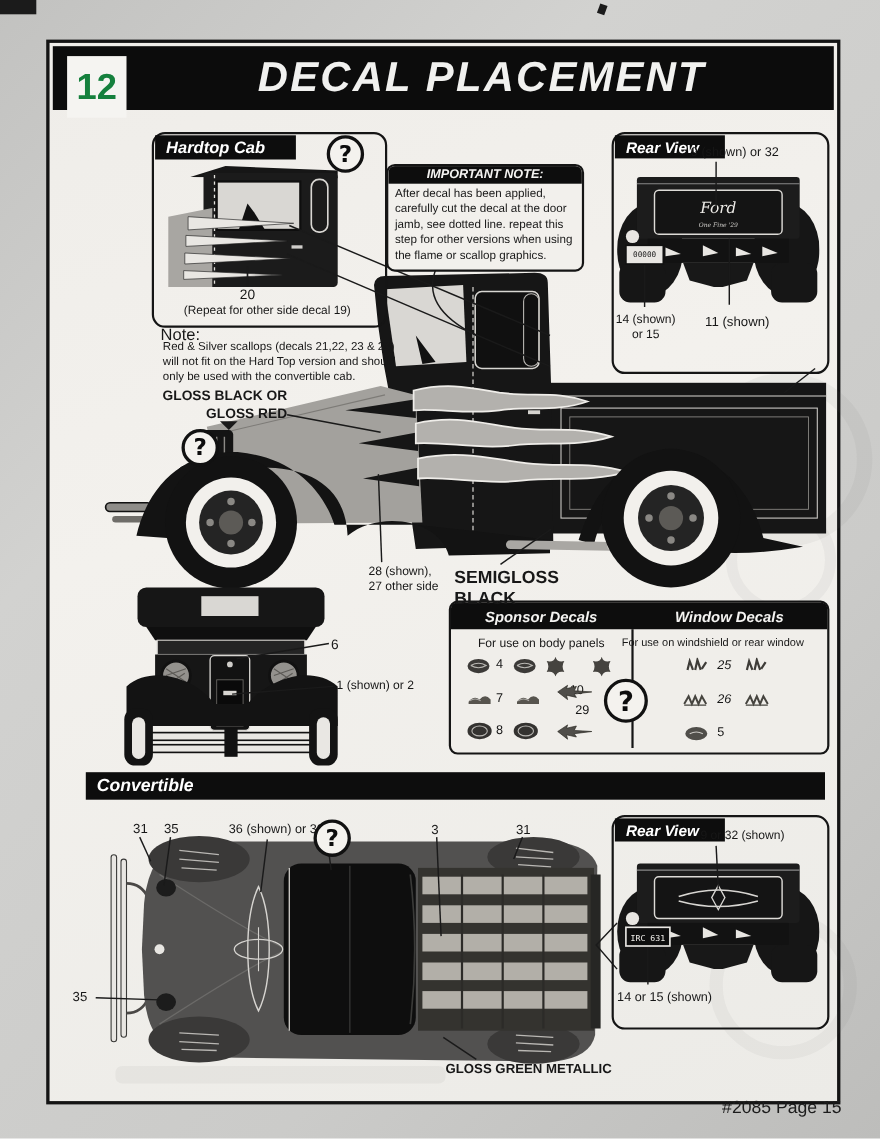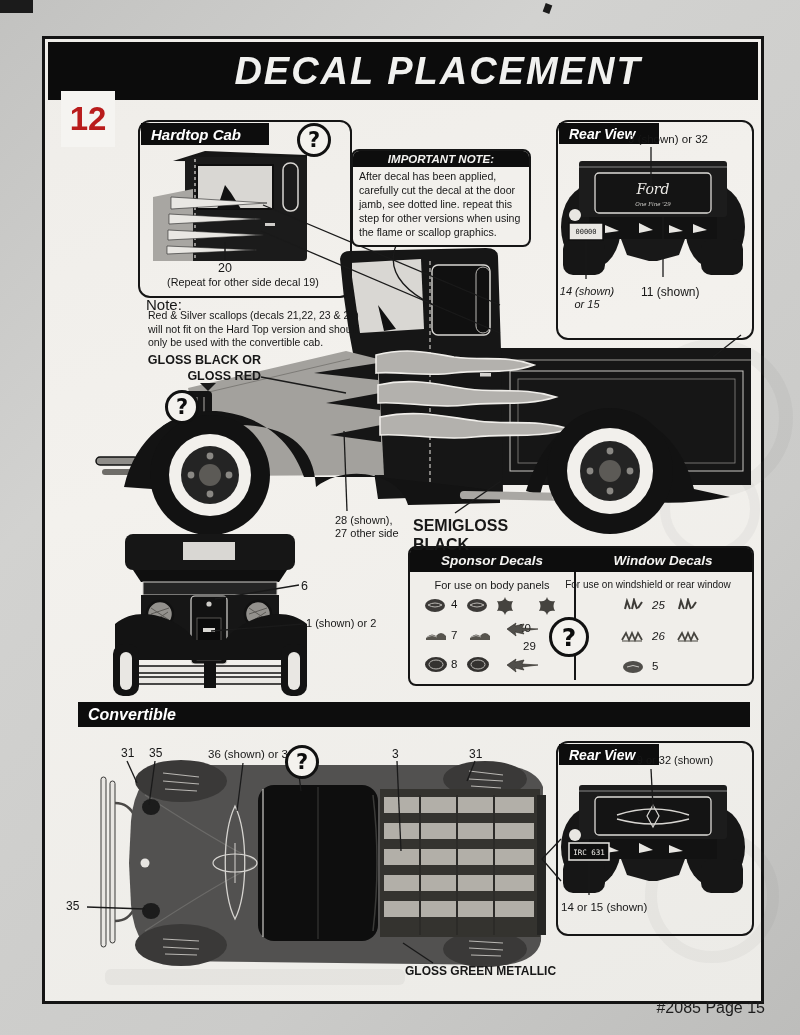--- a/index.html
+++ b/index.html
@@ -18,21 +18,21 @@
            font-weight:bold;display:flex;align-items:center;justify-content:center;z-index:5;
            font-family:"DejaVu Sans",sans-serif;}
   .lbl{position:absolute;z-index:5;line-height:1.2;}
   .pre{white-space:pre-line;}
   .ctr{text-align:center;}
   .rgt{text-align:right;}
   .b{font-weight:bold;}
   #titlebar{position:absolute;left:3px;top:3px;width:710px;height:58px;background:#0c0c0c;z-index:6;
             display:flex;align-items:center;justify-content:center;}
   #stepbox{position:absolute;left:13px;top:9px;width:54px;height:56px;background:#f5f4f1;
-           display:flex;align-items:center;justify-content:center;font-size:33px;font-weight:bold;color:#b91c1c;margin-top:40px;}
+           display:flex;align-items:center;justify-content:center;font-size:33px;font-weight:bold;color:#15803d;}
   #pagetitle{font-size:38px;font-style:italic;font-weight:bold;color:#f1f1ef;letter-spacing:2px;margin-left:70px;}
   #impnote{position:absolute;left:306px;top:110px;width:176px;height:94px;border:2px solid #151515;
            border-radius:8px;background:#f2f0ec;z-index:3;overflow:hidden;}
   #impnote .hd{background:#0d0d0d;color:#f4f3f1;font-style:italic;font-weight:bold;font-size:11.5px;
                text-align:center;padding:2px 0;}
   #impnote .bd{font-size:10.6px;padding:3px 6px;line-height:1.32;}
   #dtable{position:absolute;left:363px;top:507px;width:342px;height:136px;border:2px solid #151515;
           border-radius:8px;background:#f0eeea;z-index:3;overflow:visible;}
   #dtable .hd{position:absolute;left:0;top:0;width:100%;height:24px;background:#0d0d0d;border-radius:5px 5px 0 0;
               display:flex;color:#f4f3f1;font-style:italic;font-weight:bold;font-size:13.5px;}
@@ -119,21 +119,21 @@
     <polygon points="108,72 122,78 108,80" fill="#e8e6e2"></polygon>
     <polygon points="132,71 146,77 132,80" fill="#e8e6e2"></polygon>
     <path d="M60,86 L124,86 L118,102 L96,108 L88,108 L66,102 Z" fill="#181818"></path>
     <circle cx="14" cy="62" r="6" fill="#e8e6e2"></circle>
     <rect x="8" y="70" width="34" height="17" fill="#e9e7e3" stroke="#111" stroke-width="1.5"></rect>
     <text x="25" y="81" text-anchor="middle" font-family="DejaVu Sans Mono, monospace" font-size="7" fill="#222">00000</text>
     <line x1="25" y1="88" x2="25" y2="126" stroke="#1a1a1a" stroke-width="1.3"></line>
     <line x1="102" y1="64" x2="102" y2="124" stroke="#1a1a1a" stroke-width="1.3"></line>
   </svg>
 
-  <div class="lbl ctr pre" style="left:506px;top:246px;width:72px;font-size:11px;font-style:italic;">14 (shown)
+  <div class="lbl ctr pre" style="left:506px;top:246px;width:72px;font-size:11px;">14 (shown)
 or 15</div>
   <div class="lbl" style="left:596px;top:246px;width:90px;font-size:12px;">11 (shown)</div>
 
   <svg class="art" style="left:33px;top:204px;" width="690" height="300" viewBox="0 0 690 300">
 
     <rect x="420" y="105" width="253" height="137" fill="#161616"></rect>
     <line x1="420" y1="117" x2="673" y2="117" stroke="#9a9894" stroke-width="1.2"></line>
     <rect x="432" y="128" width="233" height="100" fill="none" stroke="#c9c7c3" stroke-width="1"></rect>
     <rect x="440" y="136" width="217" height="84" fill="none" stroke="#8a8884" stroke-width="0.8"></rect>
 

